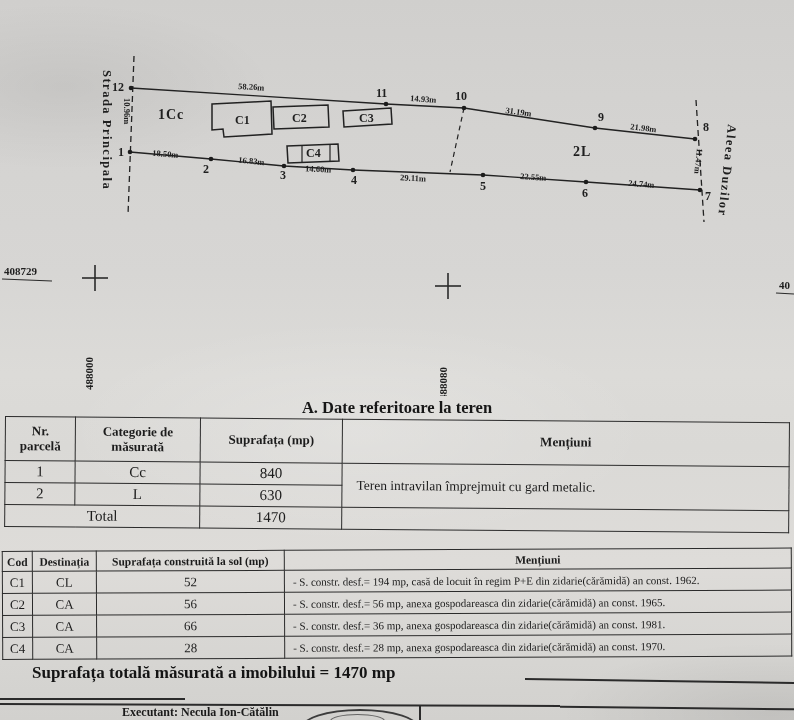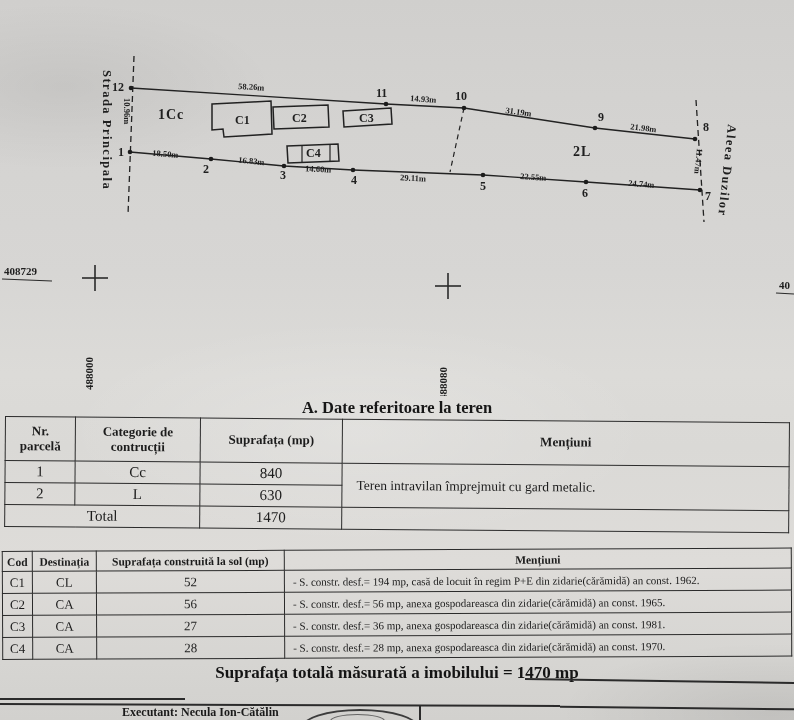--- a/index.html
+++ b/index.html
@@ -32,21 +32,21 @@
   .tableA td { font-size:15px; }
   .tableA .hdr { height:44px; }
   .tableA .r { height:22px; }
   .tableA .mentiuni-cell { text-align:left; padding-left:14px; font-size:13.5px; }
   .tableB { left:2px; top:551px; width:790px; transform:rotate(-0.25deg); transform-origin:0 50%; }
   .tableB th { font-size:11.5px; font-weight:700; }
   .tableB td { font-size:13px; height:22px; }
   .tableB .men { text-align:left; padding-left:8px; font-size:11px; white-space:nowrap; overflow:hidden; }
   .tableB .hdr { height:20px; }
 
-  .foot-line { position:absolute; width:100%; text-align:center; font-weight:700; color:#141414; font-size:17px; }
+  .foot-line { position:absolute; width:100%; text-align:left; font-weight:700; color:#141414; font-size:17px;padding-left:32px; }
   .rule { position:absolute; background:#2b2b2b; height:1.6px; }
   .vrule { position:absolute; background:#2b2b2b; width:1.6px; }
   .executant { position:absolute; left:122px; top:705px; font-weight:700; font-size:12px; color:#1a1a1a; }
   .stamp { position:absolute; left:300px; top:709px; width:120px; height:40px;
            border:2px solid #3c3c3c; border-radius:50%; }
   .stamp-mark { position:absolute; left:330px; top:714px; width:55px; height:14px;
            border:1.5px solid #4a4a4a; border-radius:50%; opacity:.8; }
 </style>
 </head>
 <body>
@@ -143,21 +143,21 @@
         <col style="width:70px">
         <col style="width:125px">
         <col style="width:142px">
         <col>
       </colgroup>
     <tbody>
         <tr class="hdr">
       <th>Nr.
 parcelă</th>
       <th>Categorie de
-contrucții</th>
+măsurată</th>
       <th>Suprafața (mp)</th>
       <th>Mențiuni</th>
     </tr>
     <tr class="r">
       <td>1</td>
       <td>Cc</td>
       <td>840</td>
       <td class="mentiuni-cell" rowspan="2">Teren intravilan împrejmuit cu gard metalic.</td>
     </tr>
     <tr class="r">
@@ -195,21 +195,21 @@
     </tr>
     <tr>
       <td>C2</td>
       <td>CA</td>
       <td>56</td>
       <td class="men">- S. constr. desf.= 56 mp, anexa gospodareasca din zidarie(cărămidă) an const. 1965.</td>
     </tr>
     <tr>
       <td>C3</td>
       <td>CA</td>
-      <td>27</td>
+      <td>66</td>
       <td class="men">- S. constr. desf.= 36 mp, anexa gospodareasca din zidarie(cărămidă) an const. 1981.</td>
     </tr>
     <tr>
       <td>C4</td>
       <td>CA</td>
       <td>28</td>
       <td class="men">- S. constr. desf.= 28 mp, anexa gospodareasca din zidarie(cărămidă) an const. 1970.</td>
     </tr>
   </tbody>
     </table>

